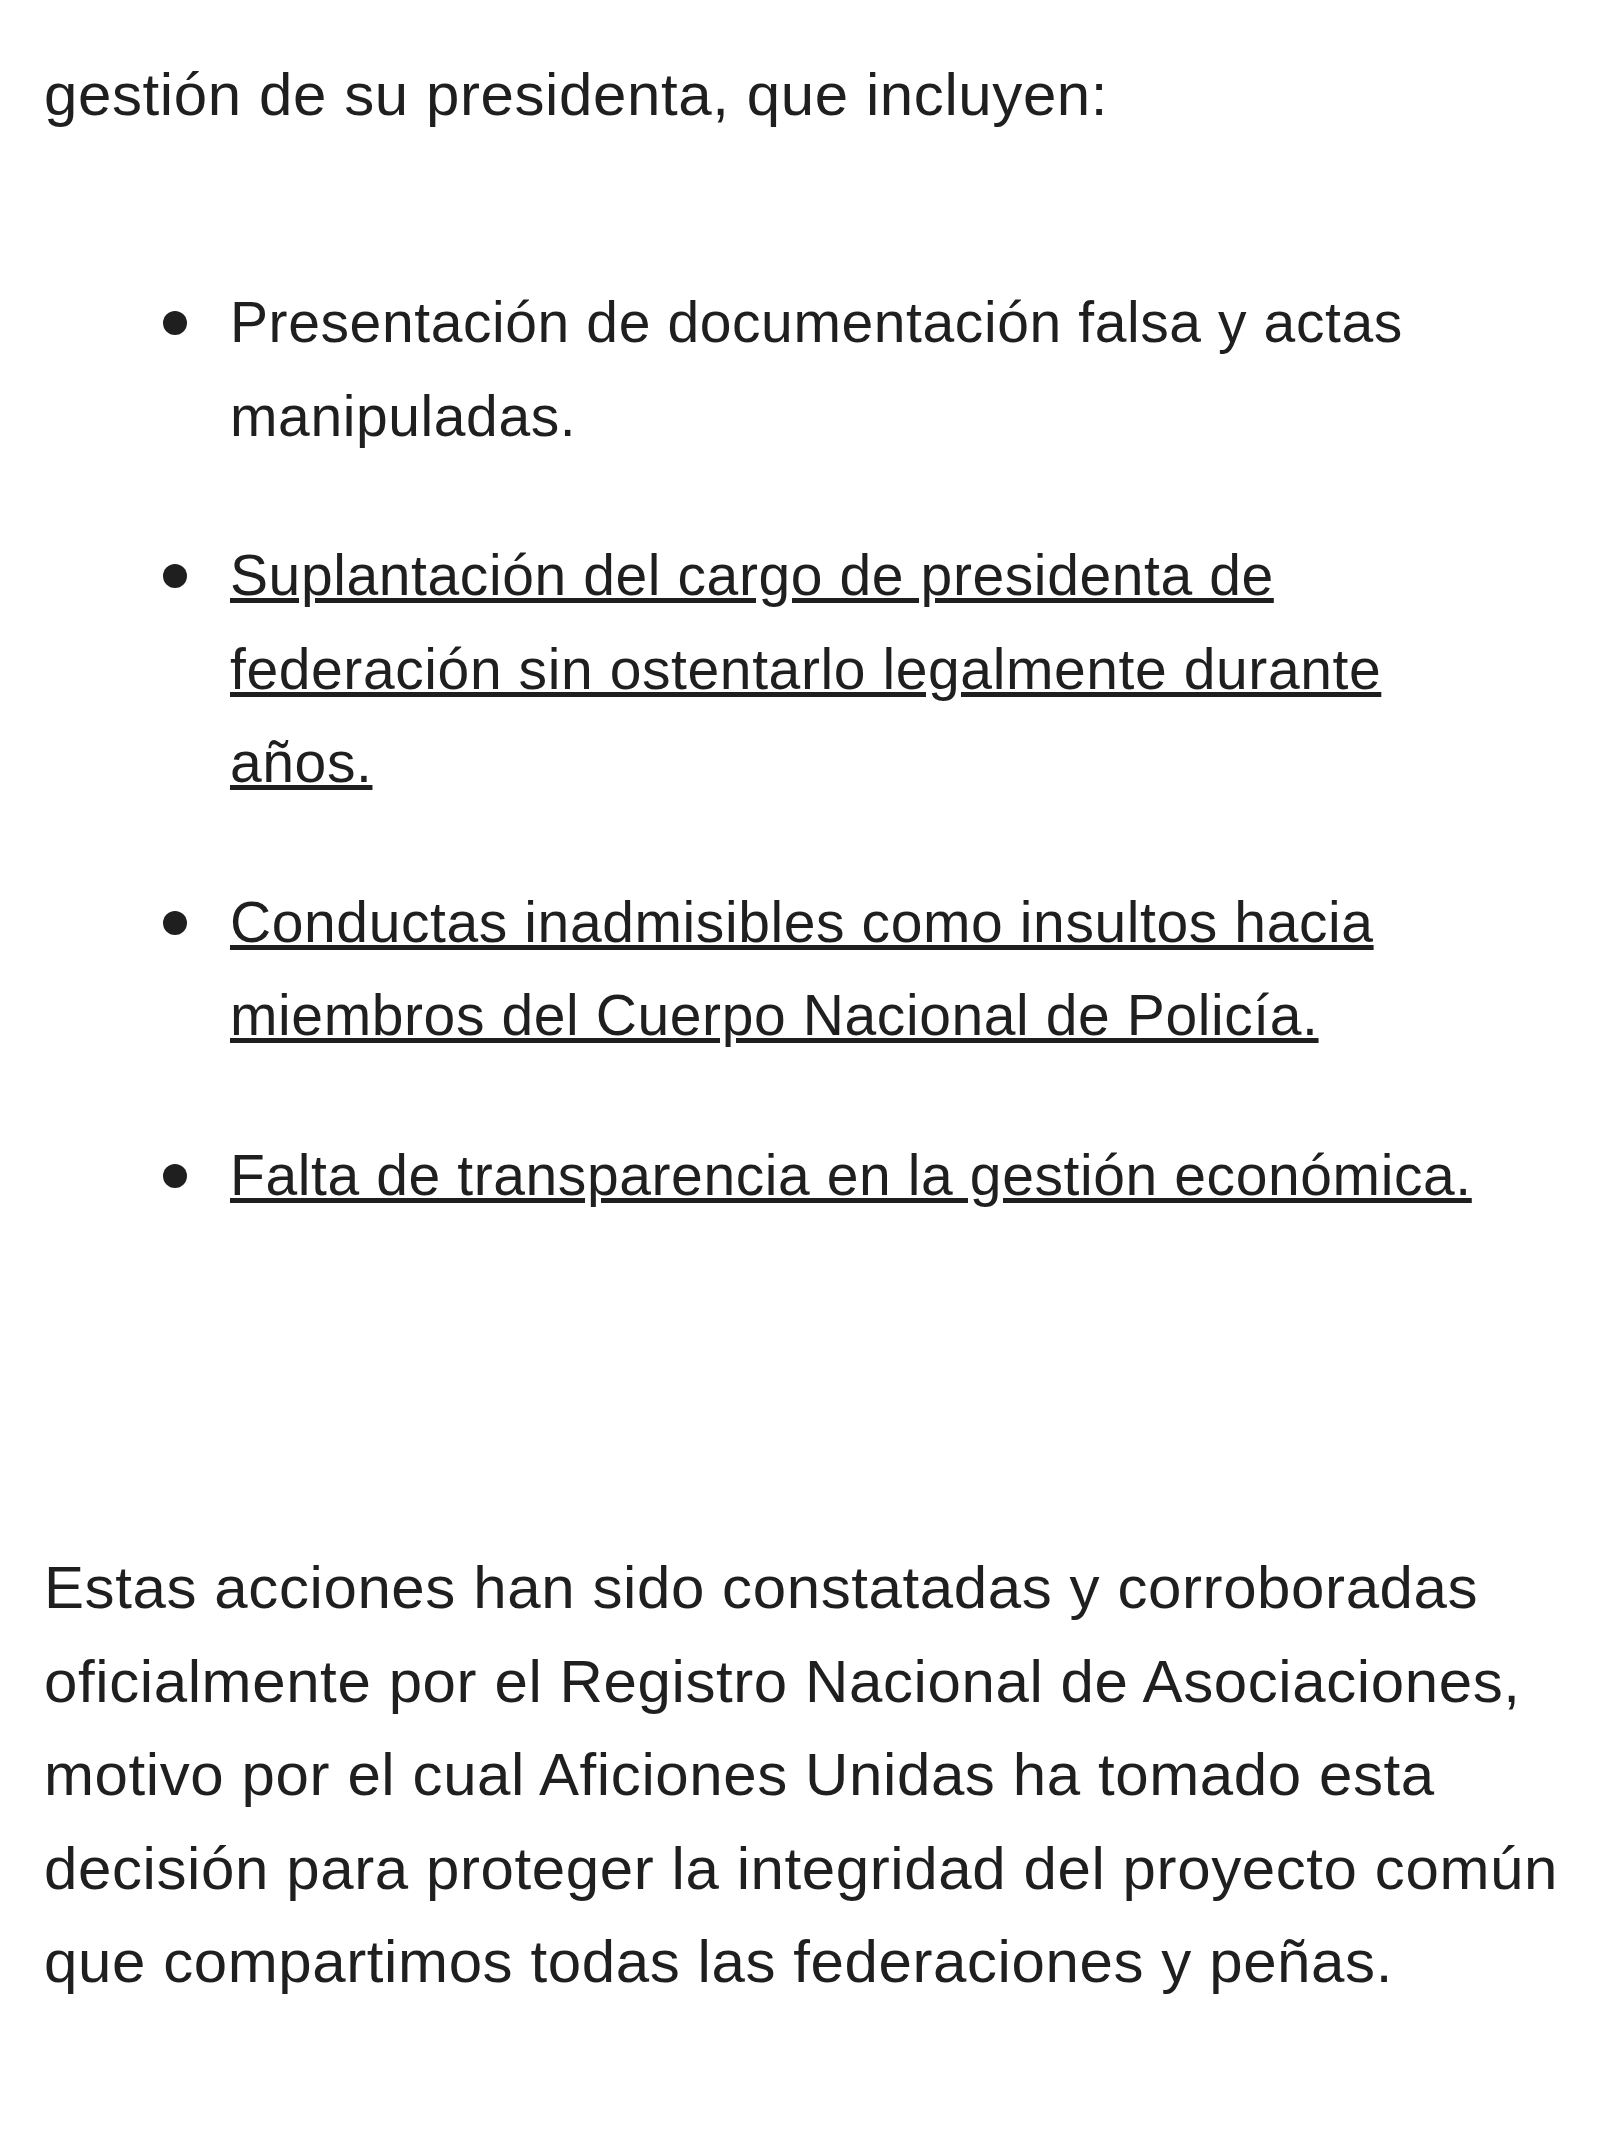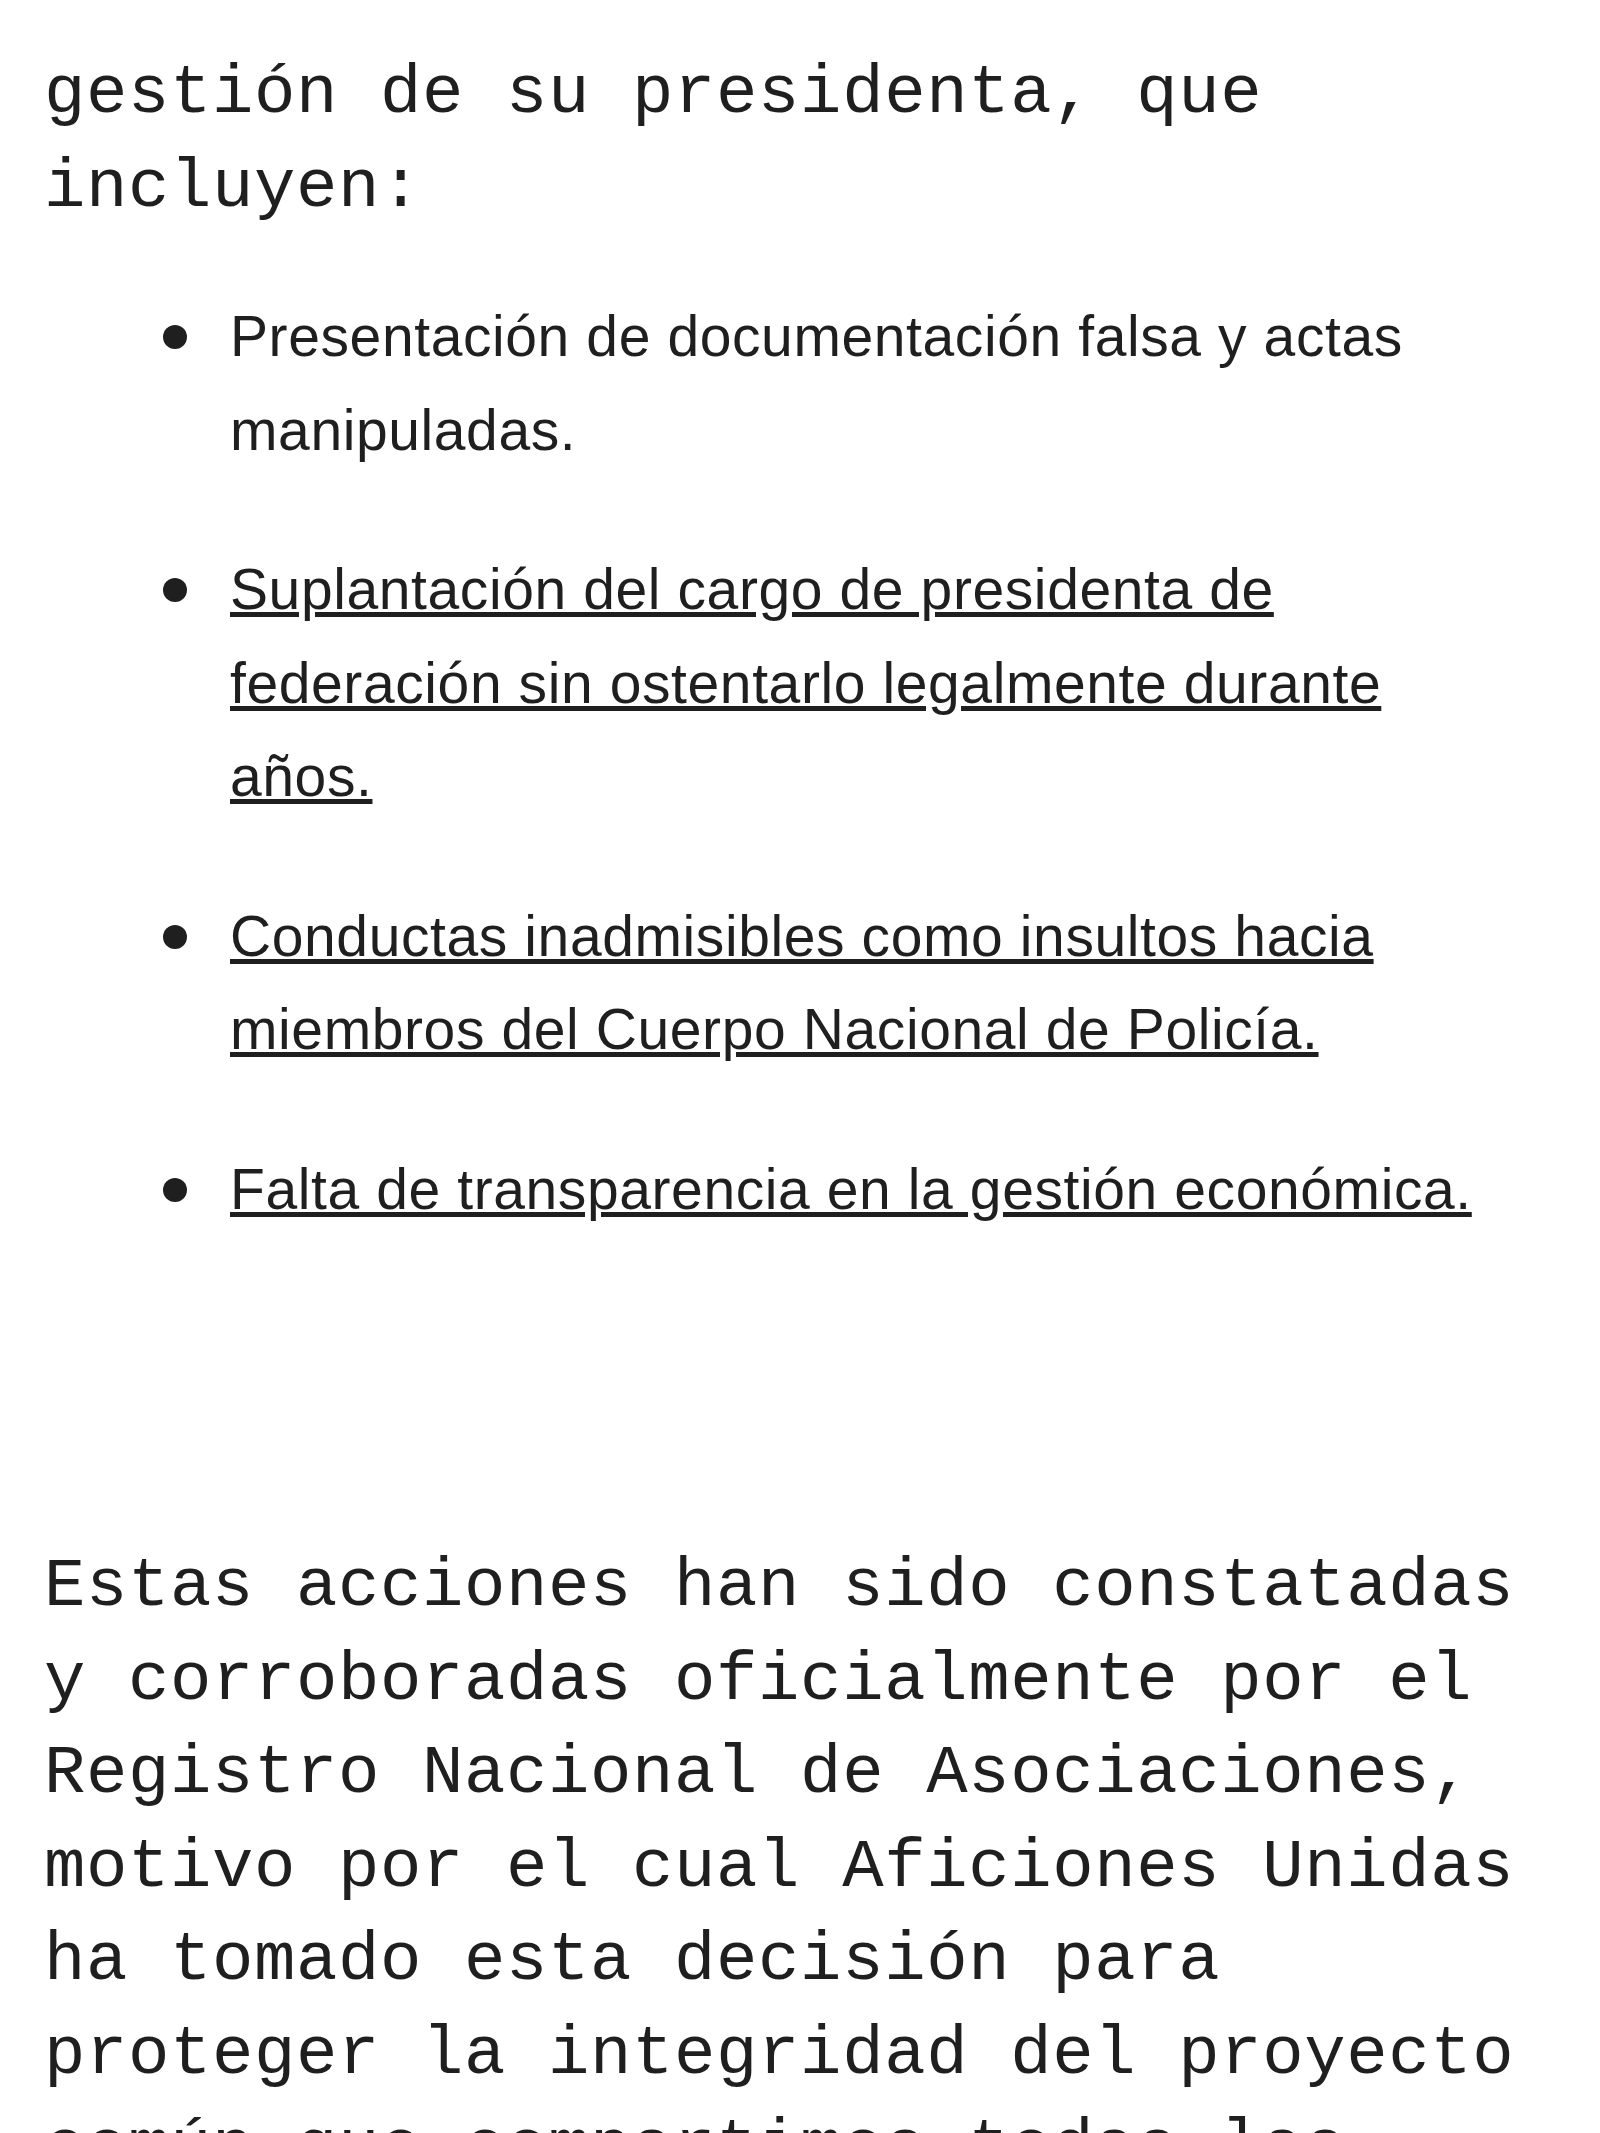--- a/index.html
+++ b/index.html
@@ -4,27 +4,26 @@
 <style>
   html, body { margin: 0; padding: 0; background: #ffffff; }
   body {
     width: 1600px; height: 2133px; overflow: hidden; position: relative;
     font-family: "Liberation Sans", sans-serif;
     color: #1f1f1f;
   }
   .doc { position: absolute; left: 0; top: 0; width: 1600px; }
   .p {
     position: absolute; left: 44px; width: 1520px;
-    font-size: 69px; line-height: 93.5px; margin: 0;
+    font-size: 60px; line-height: 93.5px; margin: 0;
     letter-spacing: 0.6px;
-    font-family: Liberation Mono, monospace;
   }
   .intro { top: 48px; }
   .closing { top: 1541px; }
-  ul.list { position: absolute; left: 0; top: 290px; margin: 0; padding: 0; list-style: none; width: 1600px; }
+  ul.list { position: absolute; left: 0; top: 276px; margin: 0; padding: 0; list-style: none; width: 1600px; }
   .li { position: relative; padding-left: 230px; width: 1250px; font-size: 57px; line-height: 93.5px; letter-spacing: 0.6px; margin: 0; }
   .li + .li { margin-top: 66px; text-decoration: underline; }
   .bullet { position: absolute; left: 163px; top: 35px; width: 24px; height: 24px; border-radius: 50%; background: #1f1f1f; }
 </style>
 </head>
 <body>
 
 <div class="doc">
   <p class="p intro">gestión de su presidenta, que incluyen:</p>
 

